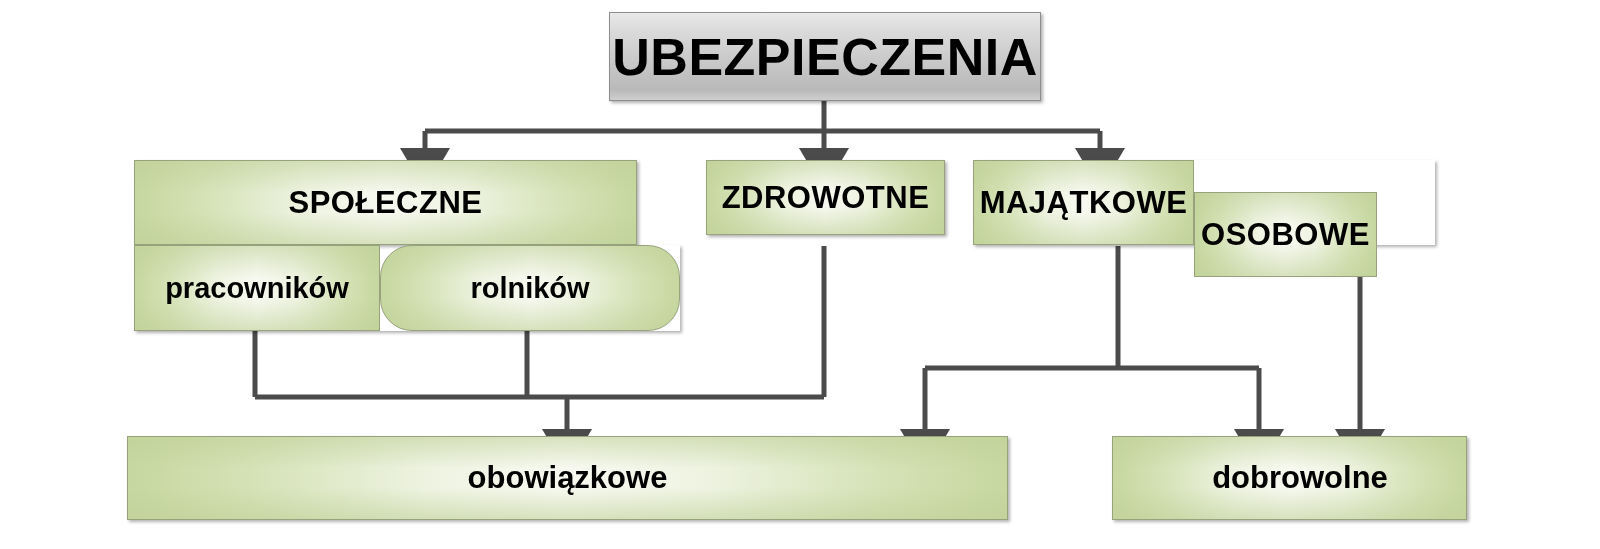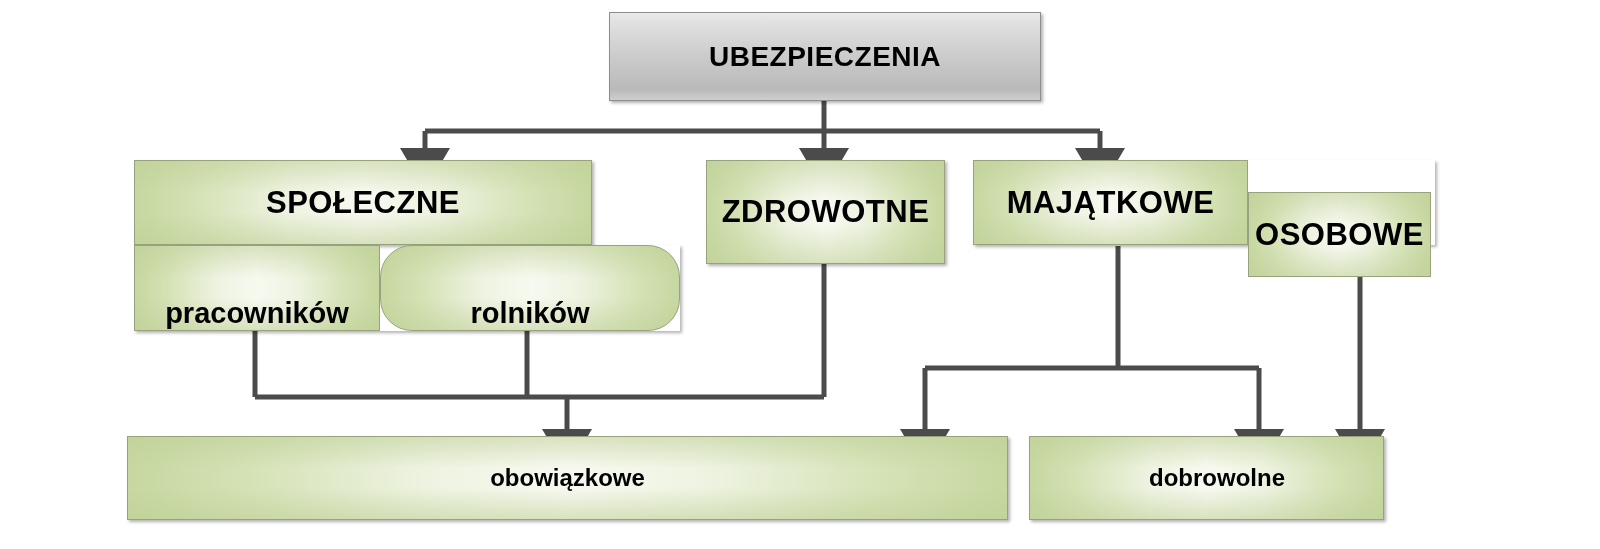--- a/index.html
+++ b/index.html
@@ -36,21 +36,21 @@
     text-align: center;
     color: #000000;
     box-shadow: 2px 2px 3px rgba(0,0,0,0.30);
     z-index: 2;
   }
 
   
   .node.root {
     background: linear-gradient(to bottom, #e9e9e9 0%, #dcdcdc 18%, #c9c9c9 55%, #b9b9b9 88%, #cfcfcf 100%);
     font-weight: bold;
-    font-size: 28px;
+    font-size: 52px;
     letter-spacing: 0.5px;
     border-color: #8d8d8d;
   }
 
   
   .node.green {
     background: linear-gradient(to right,
         #c6d7a0 0%,
         #d5e2b6 14%,
         #eef3e1 34%,
@@ -69,22 +69,22 @@
         #c6d7a0 0%,
         #d5e2b6 14%,
         #eef3e1 34%,
         #f7f9f0 50%,
         #eef3e1 66%,
         #d5e2b6 86%,
         #c6d7a0 100%);
   }
 
   .lvl2-title { font-size: 31px; letter-spacing: 0.5px; }
-  .lvl2-sub   { font-size: 29px; line-height: 1.18; padding: 0 24px; align-items: flex-end; }
-  .bottom-label { font-size: 24px; }
+  .lvl2-sub   { font-size: 29px; line-height: 1.18; padding: 0 24px; }
+  .bottom-label { font-size: 31px; }
 
   .subgrid {
     position: absolute;
     box-sizing: border-box;
     display: flex;
     z-index: 2;
     box-shadow: 2px 2px 3px rgba(0,0,0,0.30);
   }
   .subgrid .node {
     position: relative;
@@ -129,51 +129,51 @@
       <path d="M1259,368 L1259,435" marker-end="url(#arrowhead)"></path>
 
       <path d="M1360,246 L1360,435" marker-end="url(#arrowhead)"></path>
     </g>
   </svg>
 
   <div class="node root" style="left:609px; top:12px; width:432px; height:89px;">
     <span>UBEZPIECZENIA</span>
   </div>
 
-  <div class="node green vert lvl2-title" style="left:134px; top:160px; width:458px; height:85px;">
+  <div class="node green vert lvl2-title" style="left:134px; top:160px; width:503px; height:85px;">
     <span>SPOŁECZNE</span>
   </div>
 
   <div class="subgrid" style="left:134px; top:245px; width:546px; height:86px;">
     <div class="node green vert lvl2-sub" style="width:246px; border-right-width:1px;">
       <span>
         <span>pracowników</span><br>
       </span>
     </div>
     <div class="node green vert lvl2-sub" style="width:300px;border-radius:32px;">
       <span>
         <span>rolników</span><br>
       </span>
     </div>
   </div>
 
-  <div class="node green vert lvl2-title" style="left:706px; top:160px; width:239px; height:104px;">
+  <div class="node green vert lvl2-title" style="left:706px; top:160px; width:239px; height:75px;">
     <span>ZDROWOTNE</span>
   </div>
 
   <div class="subgrid" style="left:973px; top:160px; width:462px; height:85px;">
-    <div class="node green vert lvl2-title" style="width:275px;">
+    <div class="node green vert lvl2-title" style="width:221px;">
       <span>MAJĄTKOWE</span>
     </div>
     <div class="node green vert lvl2-title" style="width:183px;margin-top:32px;">
       <span>OSOBOWE</span>
     </div>
   </div>
 
   <div class="node green vert bottom-label" style="left:127px; top:436px; width:881px; height:84px;">
     <span>obowiązkowe</span>
   </div>
 
-  <div class="node green vert bottom-label" style="left:1029px; top:436px; width:355px; height:84px;padding-left:21px;">
+  <div class="node green vert bottom-label" style="left:1112px; top:436px; width:355px; height:84px;padding-left:21px;">
     <span>dobrowolne</span>
   </div>
 
 </div>
 
 </body></html>

